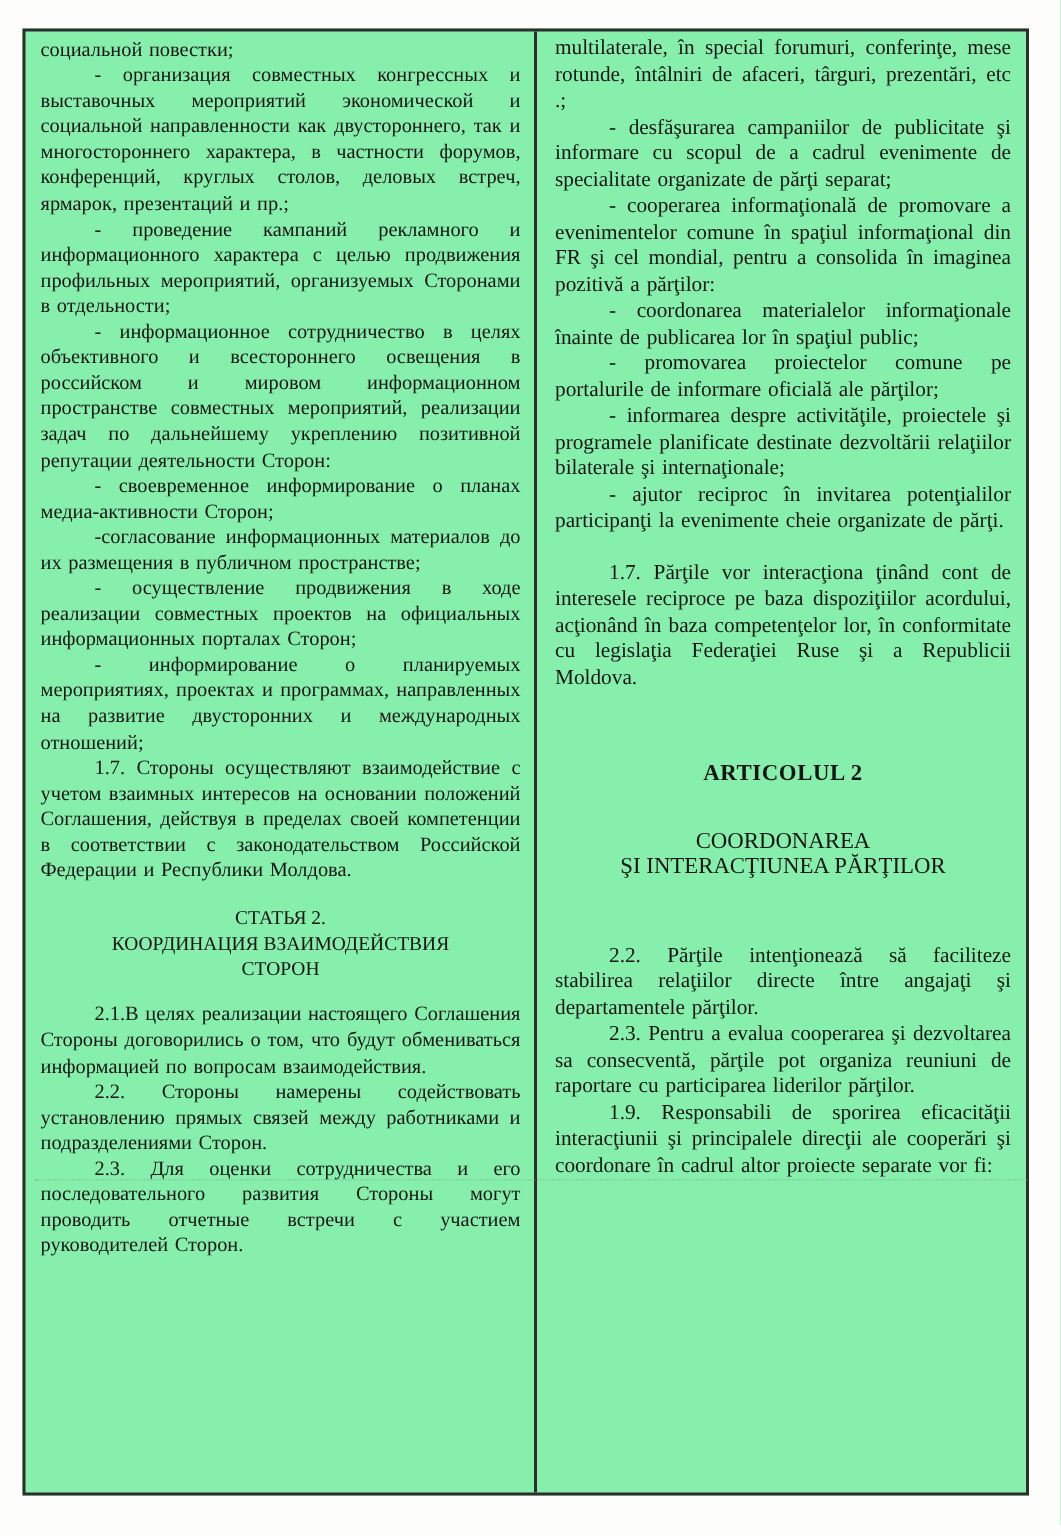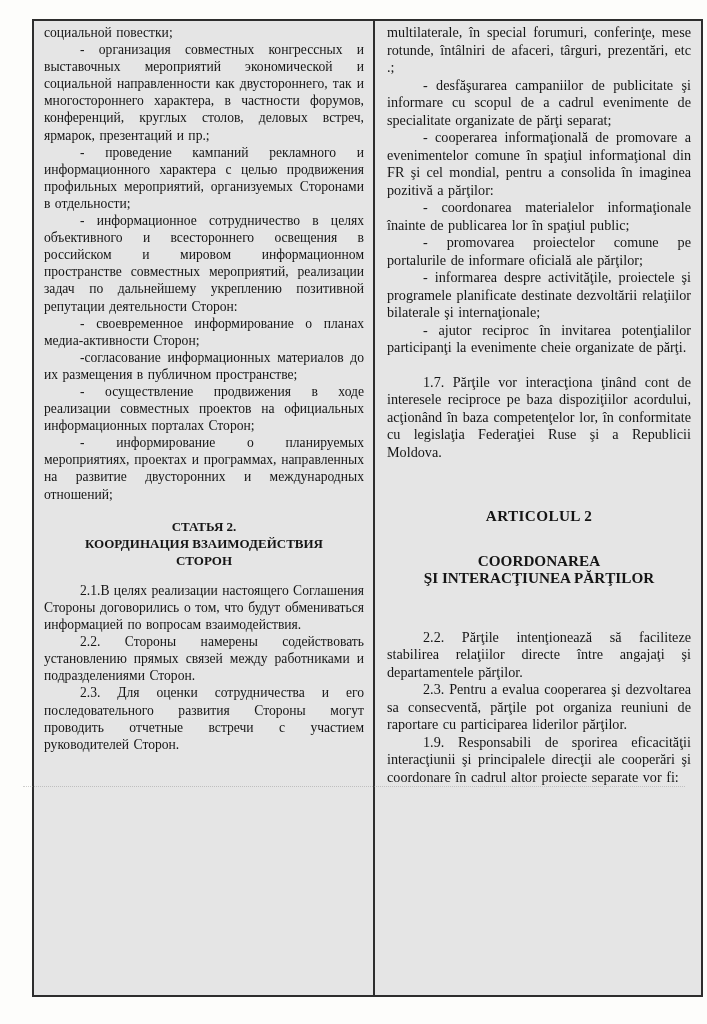--- a/index.html
+++ b/index.html
@@ -7,24 +7,24 @@
   body {
     width: 707px; height: 1024px;
     background: #fdfdfb;
     font-family: "Liberation Serif", "DejaVu Serif", serif;
     color: #151515;
     position: relative;
     overflow: hidden;
   }
   .doc-table {
     position: absolute;
-    left: 32px; top: 19px;
+    left: 15px; top: 19px;
     width: 671px; height: 978px;
     border: 2px solid #2d2d2d;
-    background: #e5e5e5;
+    background: #86efac;
     display: flex;
   }
   .col { height: 100%; overflow: hidden; }
   .col-left {
     width: 341px;
     border-right: 2px solid #2d2d2d;
     padding: 3px 9px 0 10px;
     font-size: 13.6px;
     line-height: 17.1px;
   }
@@ -35,21 +35,21 @@
     line-height: 17.5px;
   }
   .para {
     margin: 0;
     text-align: justify;
     text-indent: 36px;
     word-spacing: 1px;
   }
   .group-top .para:first-child { text-indent: 0; }
   .heading { text-align: center; font-weight: bold; }
-  .hline { margin: 0; text-align: center; font-weight: bold; }
+  .hline { margin: 0; text-align: center; font-weight: normal; }
   .heading-ru { margin: 15px 0 13px; font-size: 13px; }
   .p17 { margin-top: 17px; }
   .article-heading { margin-top: 46px; font-size: 15.2px; letter-spacing: 0.4px; }
   .subheading { margin-top: 27px; font-size: 15.2px; }
   .group-bottom-right { margin-top: 42px; }
   .scan-artifact-line {
     position: absolute;
     left: 23px; top: 786px; width: 662px;
     border-top: 1px dotted rgba(135,135,135,0.4);
   }
@@ -62,20 +62,21 @@
   <div class="col col-left">
     <div class="group-top">
         <p class="para">социальной повестки;</p>
         <p class="para">- организация совместных конгрессных и выставочных мероприятий экономической и социальной направленности как двустороннего, так и многостороннего характера, в частности форумов, конференций, круглых столов, деловых встреч, ярмарок, презентаций и пр.;</p>
         <p class="para">- проведение кампаний рекламного и информационного характера с целью продвижения профильных мероприятий, организуемых Сторонами в отдельности;</p>
         <p class="para">- информационное сотрудничество в целях объективного и всестороннего освещения в российском и мировом информационном пространстве совместных мероприятий, реализации задач по дальнейшему укреплению позитивной репутации деятельности Сторон:</p>
         <p class="para">- своевременное информирование о планах медиа-активности Сторон;</p>
         <p class="para">-согласование информационных материалов до их размещения в публичном пространстве;</p>
         <p class="para">- осуществление продвижения в ходе реализации совместных проектов на официальных информационных порталах Сторон;</p>
         <p class="para">- информирование о планируемых мероприятиях, проектах и программах, направленных на развитие двусторонних и международных отношений;</p>
+        <p class="para">1.7. Стороны осуществляют взаимодействие с учетом взаимных интересов на основании положений Соглашения, действуя в пределах своей компетенции в соответствии с законодательством Российской Федерации и Республики Молдова.</p>
       </div>
 
     <div class="heading heading-ru">
         <div class="hline">СТАТЬЯ 2.</div>
         <div class="hline">КООРДИНАЦИЯ ВЗАИМОДЕЙСТВИЯ</div>
         <div class="hline">СТОРОН</div>
       </div>
 
     <div class="group-bottom">
         <p class="para">2.1.В целях реализации настоящего Соглашения Стороны договорились о том, что будут обмениваться информацией по вопросам взаимодействия.</p>

